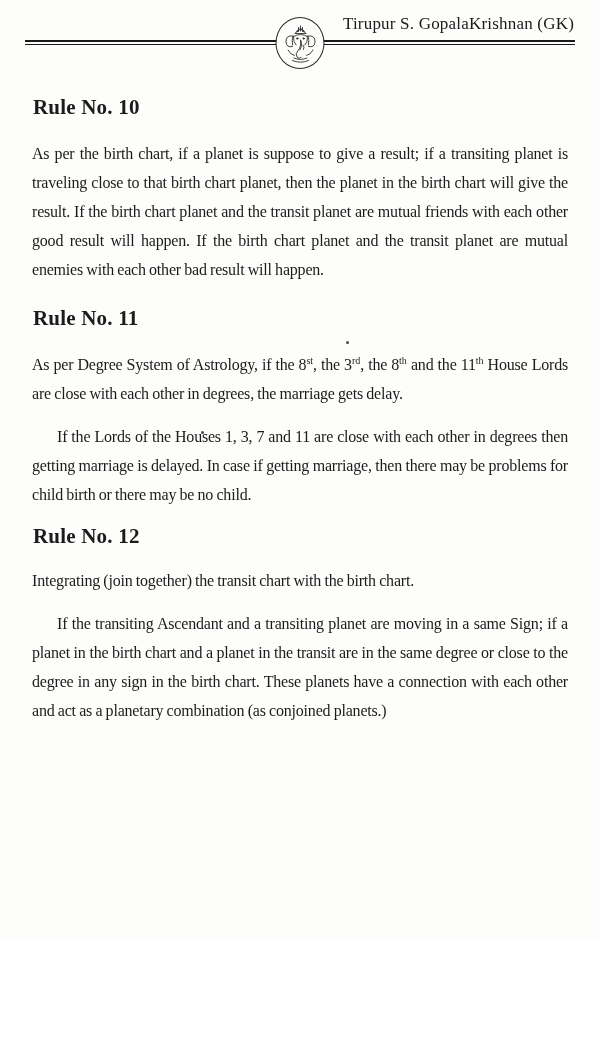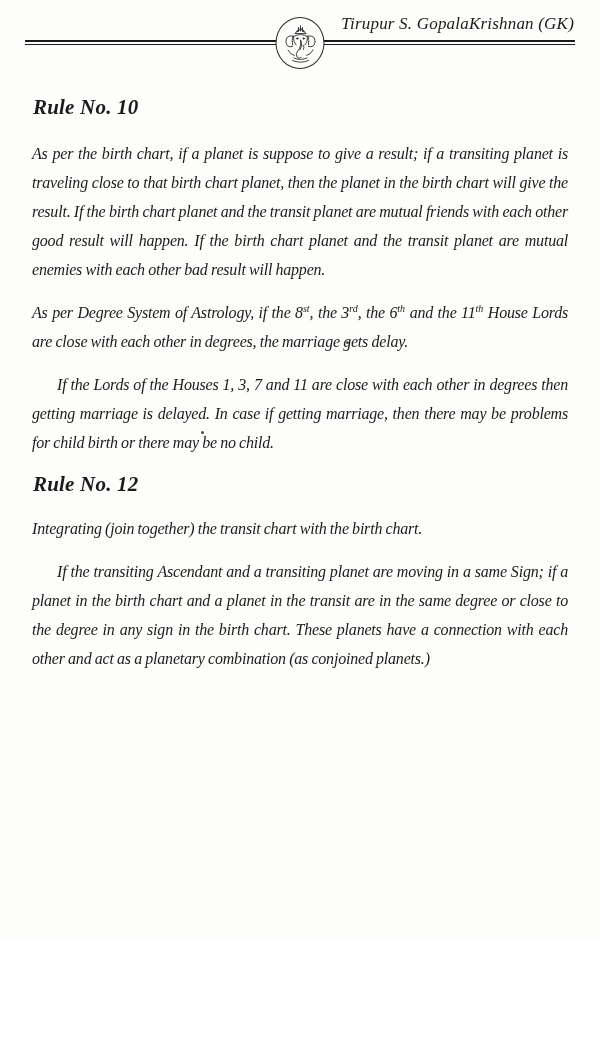--- a/index.html
+++ b/index.html
@@ -8,21 +8,20 @@
     background: #ffffff;
   }
   .page {
     position: relative;
     width: 600px;
     height: 940px;
     background: #fdfdfb;
     overflow: hidden;
     font-family: "Liberation Serif", "DejaVu Serif", serif;
     color: #1b1b1b;
-    font-style: italic;
   }
 
   
   .running-head {
     padding: 13px 26px 0 0;
     text-align: right;
     font-size: 17px;
     letter-spacing: 0.2px;
     line-height: 22px;
   }
@@ -162,21 +161,22 @@
   </header>
 
   <main class="content">
 
     <section>
       <h2 class="rule-heading h-r10">Rule No. 10</h2>
       <p class="para">As per the birth chart, if a planet is suppose to give a result; if a transiting planet is traveling close to that birth chart planet, then the planet in the birth chart will give the result. If the birth chart planet and the transit planet are mutual friends with each other good result will happen. If the birth chart planet and the transit planet are mutual enemies with each other bad result will happen.</p>
     </section>
 
     <section>
-      <p class="para"><span>As per Degree System of Astrology, if the 8</span><sup>st</sup><span>, the 3</span><sup>rd</sup><span>, the 6</span><sup>th</sup><span> and the 11</span><sup>th</sup><span> House Lords are close with each other in degrees, the marriage gets delay.</span></p>
+      <h2 class="rule-heading h-r11">Rule No. 11</h2>
+      <p class="para"><span>As per Degree System of Astrology, if the 8</span><sup>st</sup><span>, the 3</span><sup>rd</sup><span>, the 8</span><sup>th</sup><span> and the 11</span><sup>th</sup><span> House Lords are close with each other in degrees, the marriage gets delay.</span></p>
       <p class="para indent">If the Lords of the Houses 1, 3, 7 and 11 are close with each other in degrees then getting marriage is delayed. In case if getting marriage, then there may be problems for child birth or there may be no child.</p>
     </section>
 
     <section>
       <h2 class="rule-heading h-r12">Rule No. 12</h2>
       <p class="para">Integrating (join together) the transit chart with the birth chart.</p>
       <p class="para indent">If the transiting Ascendant and a transiting planet are moving in a same Sign; if a planet in the birth chart and a planet in the transit are in the same degree or close to the degree in any sign in the birth chart. These planets have a connection with each other and act as a planetary combination (as conjoined planets.)</p>
     </section>
 
   </main>

